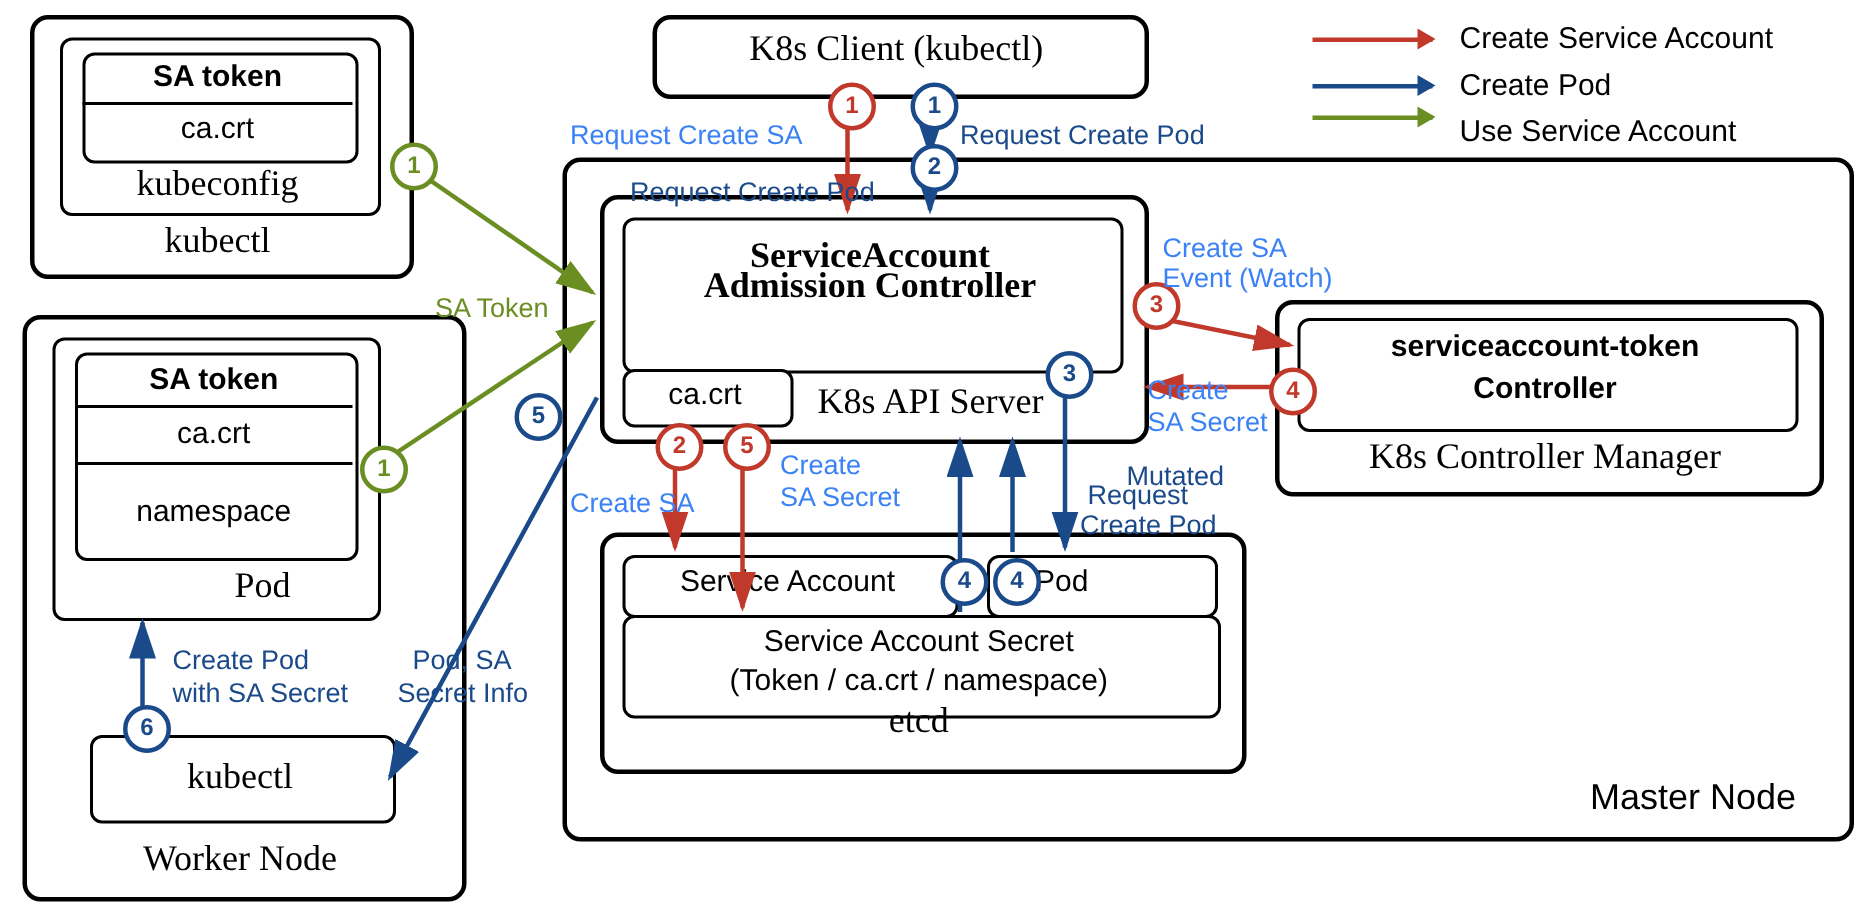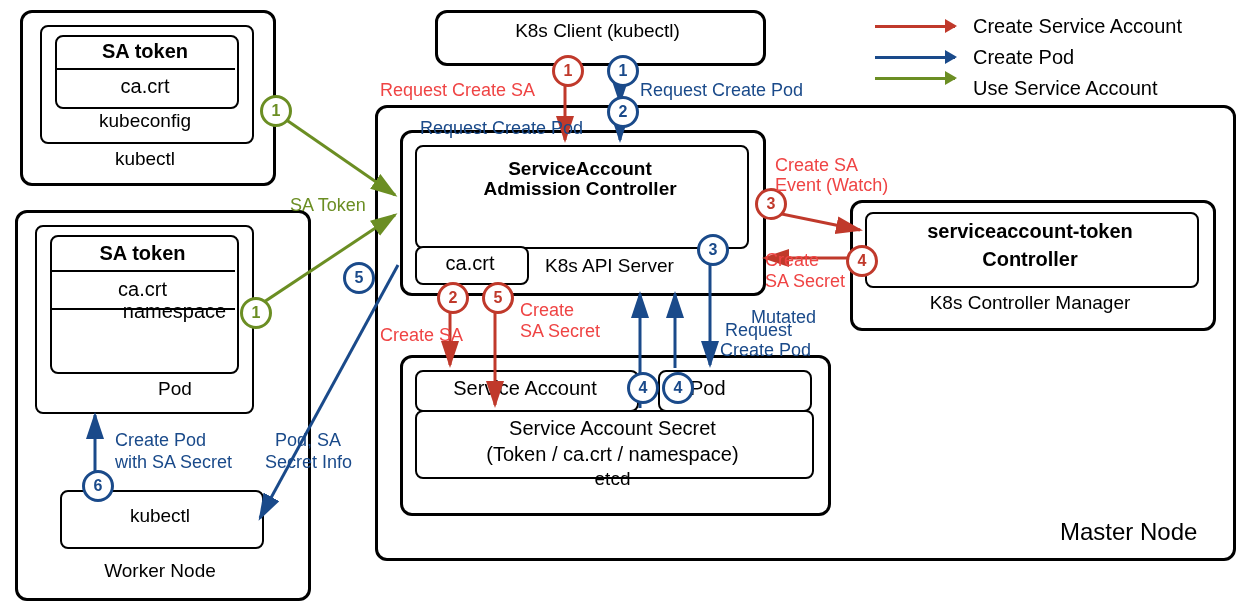--- a/index.html
+++ b/index.html
@@ -23,23 +23,23 @@
     background: white;
   }
   .label {
     position: absolute;
     text-align: center;
     white-space: nowrap;
   }
   .label-bold { font-weight: bold; }
   .sm { font-size: 18px; }
   .md { font-size: 20px; }
-  .lg { font-size: 19px; }
+  .lg { font-size: 24px; font-family: Liberation Serif, serif; }
   .xl { font-size: 24px; }
-  .red-txt { color: #ef4444; }
+  .red-txt { color: #3b82f6; }
   .blue-txt { color: #1a4a8a; }
   .olive-txt { color: #6b8e23; }
 
   
   .circ {
     position: absolute;
     width: 26px; height: 26px;
     border-radius: 50%;
     background: white;
     display: flex;
@@ -93,21 +93,21 @@
 
 <div class="box" style="left:15px; top:210px; width:290px; height:385px;"></div>
 <div class="label lg" style="left:15px; top:560px; width:290px;">Worker Node</div>
 
 <div class="inner-box" style="left:35px; top:225px; width:215px; height:185px;"></div>
 <div class="inner-box" style="left:50px; top:235px; width:185px; height:135px;"></div>
 <div class="label md label-bold" style="left:50px; top:242px; width:185px;">SA token</div>
 <div style="position:absolute; left:50px; top:270px; width:185px; height:0; border-top:2px solid black;"></div>
 <div class="label md" style="left:50px; top:278px; width:185px;">ca.crt</div>
 <div style="position:absolute; left:50px; top:308px; width:185px; height:0; border-top:2px solid black;"></div>
-<div class="label md" style="left:50px; top:300px; width:185px;padding-left:32px;">namespace</div>
+<div class="label md" style="left:50px; top:330px; width:185px;">namespace</div>
 <div class="label lg" style="left:120px; top:378px; width:110px;">Pod</div>
 
 <div class="inner-box" style="left:60px; top:490px; width:200px; height:55px;"></div>
 <div class="label lg" style="left:60px; top:505px; width:200px;">kubectl</div>
 
 <div class="box" style="left:375px; top:105px; width:855px; height:450px;"></div>
 <div class="label xl" style="left:1060px; top:518px;">Master Node</div>
 
 <div class="box" style="left:400px; top:130px; width:360px; height:160px;"></div>
 <div class="inner-box" style="left:415px; top:145px; width:330px; height:100px;"></div>

